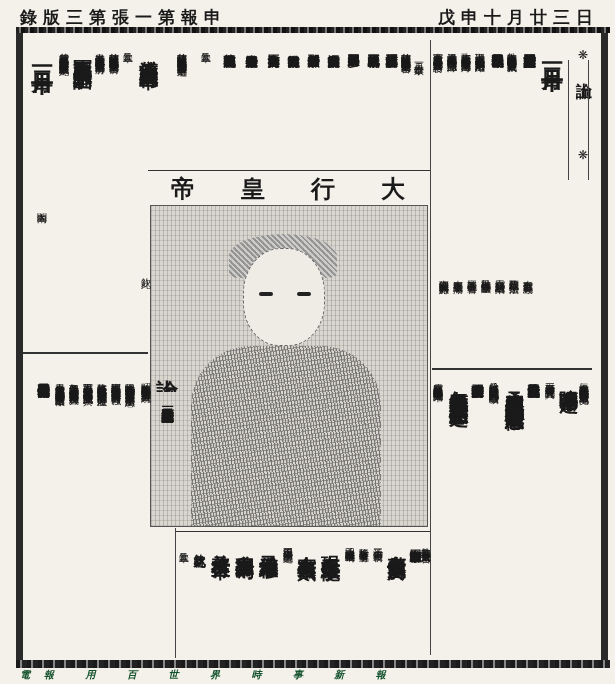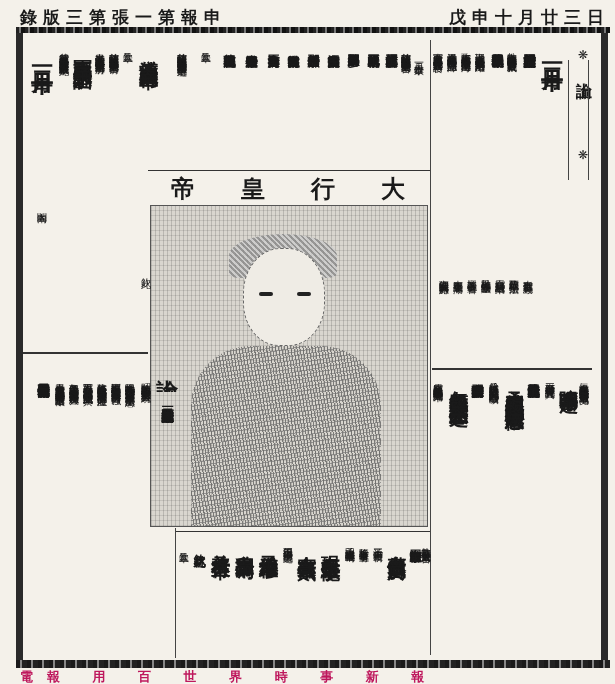--- a/index.html
+++ b/index.html
@@ -1,24 +1,24 @@
 <!DOCTYPE html>
 <html><head>
 <meta charset="utf-8">
 <style>
   html,body{margin:0;padding:0;}
   body{width:615px;height:684px;background:#f4f1ea;overflow:hidden;position:relative;font-family:"DejaVu Serif","Liberation Serif",serif;color:#1a1a1a;}
   .page{position:absolute;left:0;top:0;width:516px;height:684px;}
   .masthead{position:absolute;left:20px;top:4px;width:590px;height:24px;font-size:17px;font-weight:bold;letter-spacing:6px;}
   .mh-left{position:absolute;left:0;top:2px;}
-  .mh-right{position:absolute;right:0;top:2px;}
+  .mh-right{position:absolute;right:11px;top:2px;}
   .rule-top{position:absolute;left:16px;top:27px;width:594px;height:6px;background:repeating-linear-gradient(90deg,#222 0 3px,#777 3px 5px,#111 5px 9px);}
   .frame{position:absolute;left:16px;top:33px;width:592px;height:630px;border-left:7px solid #2a2a2a;border-right:7px solid #2a2a2a;box-sizing:border-box;}
   .rule-bot{position:absolute;left:16px;top:660px;width:594px;height:8px;background:repeating-linear-gradient(90deg,#1a1a1a 0 4px,#888 4px 6px,#222 6px 11px);}
-  .footer-strip{position:absolute;left:20px;top:668px;width:590px;height:16px;font-size:13px;font-weight:bold;letter-spacing:14px;color:#be185d;overflow:hidden;}
+  .footer-strip{position:absolute;left:20px;top:668px;width:590px;height:16px;font-size:10px;font-weight:bold;letter-spacing:14px;color:#14532d;overflow:hidden;font-style:italic;}
   .col{position:absolute;writing-mode:vertical-rl;text-orientation:upright;line-height:1.15;overflow:hidden;}
   .s{font-size:10px;letter-spacing:0.5px;}
   .m{font-size:12px;font-weight:bold;}
   .l{font-size:19px;font-weight:bold;letter-spacing:1px;}
   .xl{font-size:22px;font-weight:bold;}
   .hrule{position:absolute;height:2px;background:#333;}
   .vrule{position:absolute;width:1px;background:#444;}
   .section-title{position:absolute;writing-mode:vertical-rl;text-orientation:upright;font-size:16px;font-weight:bold;}
   .portrait-title{position:absolute;left:148px;top:173px;width:280px;height:32px;font-size:24px;font-weight:bold;display:flex;justify-content:space-around;align-items:center;letter-spacing:0;}
   .portrait{position:absolute;left:150px;top:205px;width:278px;height:322px;border:1px solid #555;box-sizing:border-box;background:

